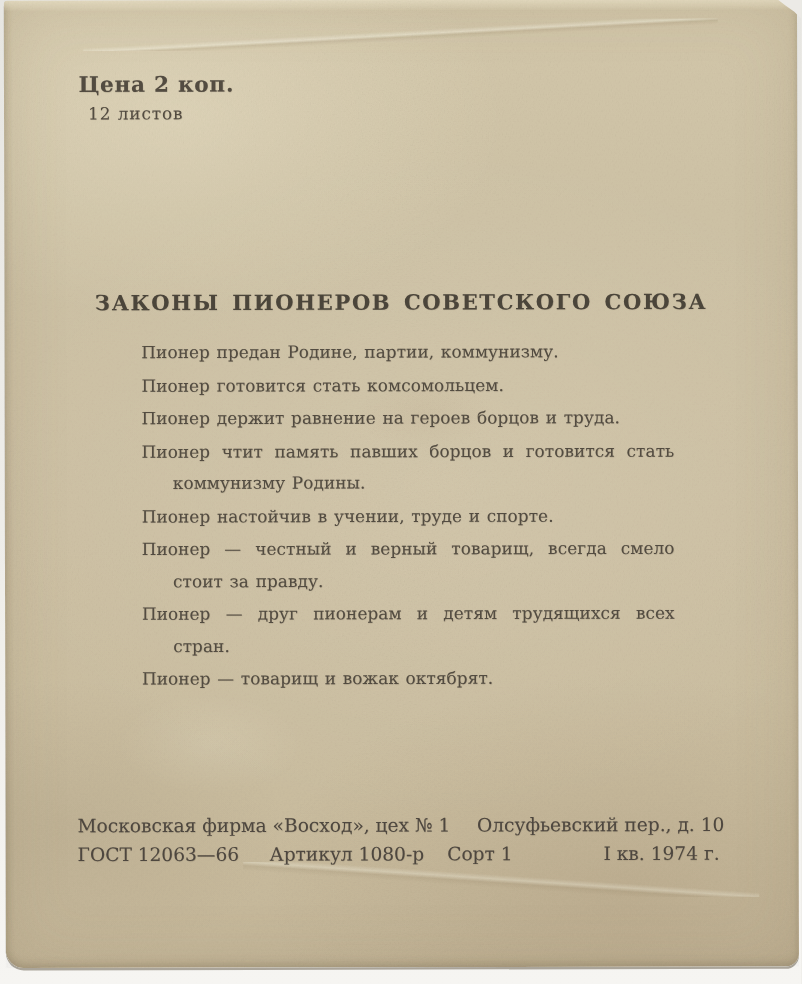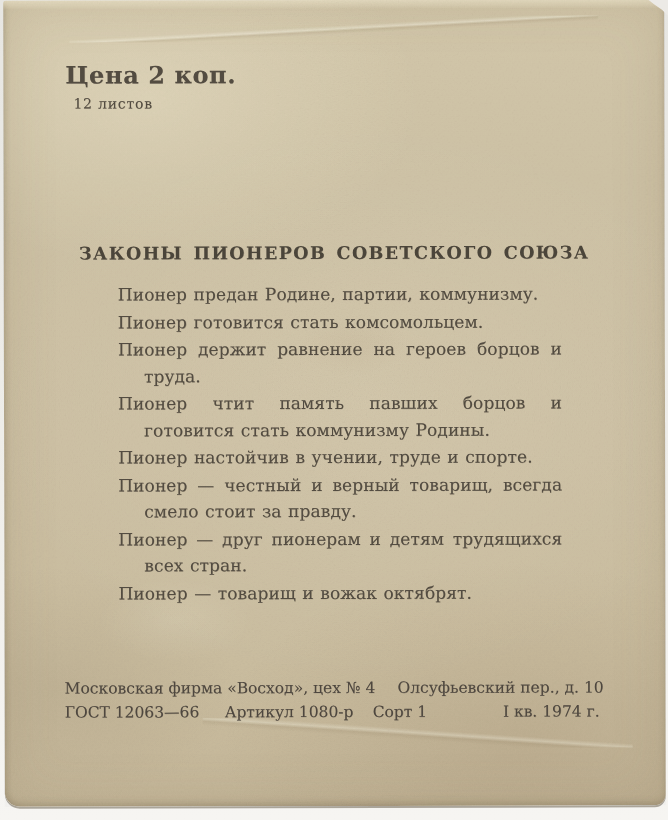--- a/index.html
+++ b/index.html
@@ -58,34 +58,34 @@
   .stain-b {
     position:absolute; left:60px; top:560px; width:220px; height:120px;
     background:radial-gradient(ellipse closest-side, rgba(255,250,230,0.12), rgba(255,250,230,0) 70%);
   }
   svg.noise {
     position:absolute; inset:0; width:100%; height:100%;
     opacity:0.14; mix-blend-mode:multiply; pointer-events:none;
   }
   .ink { color:#544d42; text-shadow:0.3px 0.3px 0.6px rgba(82,72,56,0.35); }
   .price-block { position:absolute; left:62px; top:60px; }
-  .price-line  { font-size:24px; font-weight:bold; letter-spacing:0.6px; }
+  .price-line  { font-size:18px; font-weight:bold; letter-spacing:0.6px; }
   .sheets-line { font-size:14px; margin-top:6px; margin-left:8px; letter-spacing:0.8px; }
   .title {
     position:absolute; left:0; right:0; top:243px;
     text-align:center;
     font-size:17.5px; font-weight:bold;
     letter-spacing:1.4px; word-spacing:3px;
     color:#4c463b;
   }
   .laws {
     position:absolute; left:114px; top:281px; width:444px;
   }
   .laws p {
-    font-size:17px; line-height:26.5px;
+    font-size:14px; line-height:26.5px;
     margin-bottom:1px;
     padding-left:26px; text-indent:-26px;
     text-align:justify;
     letter-spacing:0.1px; word-spacing:1px;
   }
   .imprint { font-size:15.5px; color:#4f4840; }
   .imprint span { position:absolute; white-space:nowrap; }
   .imp-firm    { left:60px;  top:679px; }
   .imp-address { right:62px; top:679px; }
   .imp-gost    { left:60px;  top:703px; }
@@ -117,21 +117,21 @@
       <p>Пионер готовится стать комсомольцем.</p>
       <p>Пионер держит равнение на героев борцов и труда.</p>
       <p>Пионер чтит память павших борцов и готовится стать коммунизму Родины.</p>
       <p>Пионер настойчив в учении, труде и спорте.</p>
       <p>Пионер — честный и верный товарищ, всегда смело стоит за правду.</p>
       <p>Пионер — друг пионерам и детям трудящихся всех стран.</p>
       <p>Пионер — товарищ и вожак октябрят.</p>
     </div>
 
     <div class="imprint ink">
-      <span class="imp-firm">Московская фирма «Восход», цех № 4</span>
+      <span class="imp-firm">Московская фирма «Восход», цех № 1</span>
       <span class="imp-address">Олсуфьевский пер., д. 10</span>
       <span class="imp-gost">ГОСТ 12063—66</span>
       <span class="imp-article">Артикул 1080-р</span>
       <span class="imp-grade">Сорт 1</span>
       <span class="imp-date">I кв. 1974 г.</span>
     </div>
 
     <svg class="noise" xmlns="http://www.w3.org/2000/svg">
       <filter id="grain">
         <feTurbulence type="fractalNoise" baseFrequency="0.85" numOctaves="2" stitchTiles="stitch"></feTurbulence>

